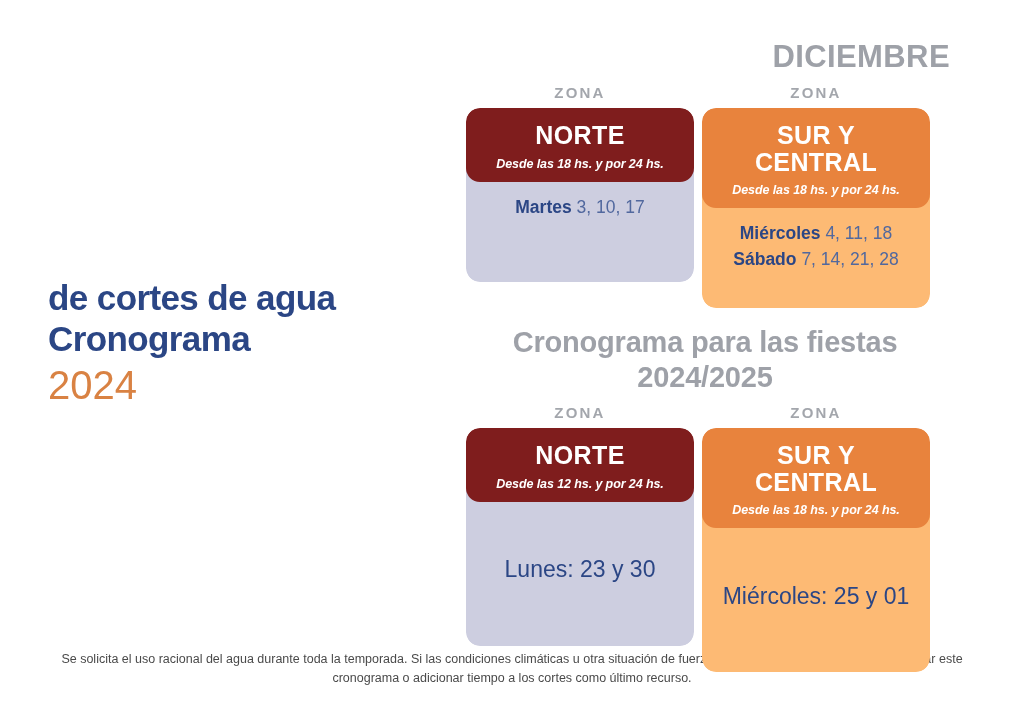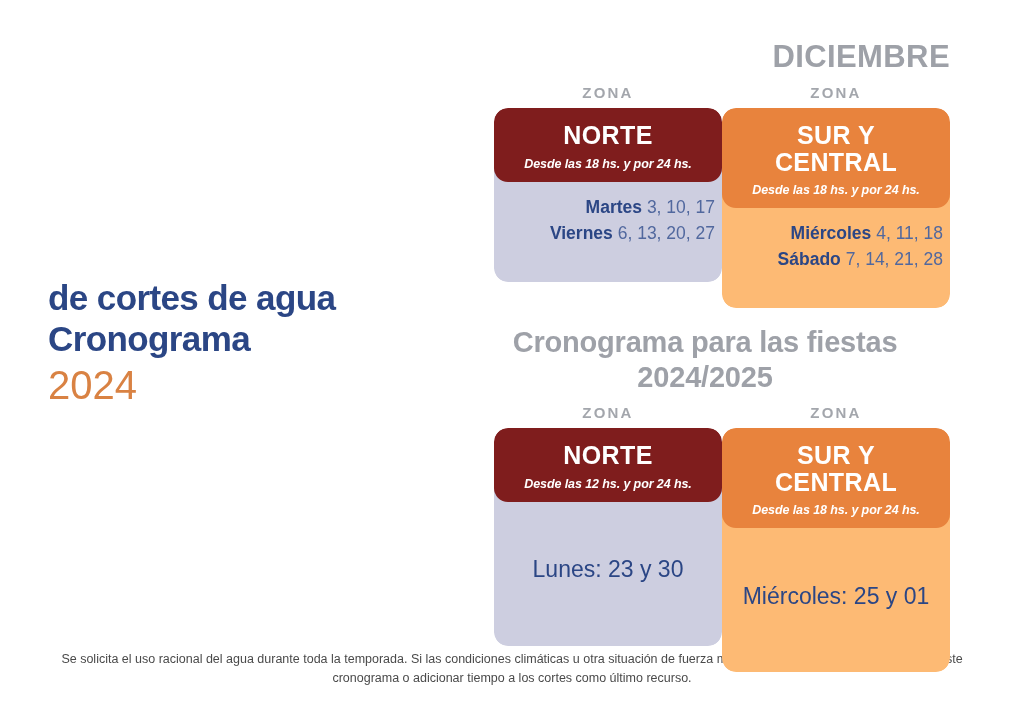--- a/index.html
+++ b/index.html
@@ -62,22 +62,21 @@
     font-weight: bold;
     color: #9EA1A8;
     line-height: 1.22;
     letter-spacing: -0.2px;
   }
 
   
   .card-row {
     position: absolute;
     display: flex;
-    gap: 0;
-    margin-left: 28px;
+    gap: 8px;
   }
   .card-row.row-top { left: 466px; top: 84px; }
   .card-row.row-bottom { left: 466px; top: 404px; }
 
   .card-col {
     width: 228px;
     display: flex;
     flex-direction: column;
     align-items: stretch;
   }
@@ -123,21 +122,21 @@
     font-style: italic;
     color: #ffffff;
     letter-spacing: -0.1px;
   }
 
   .card-body {
     margin-top: -14px;
     padding: 26px 7px 20px;
     border-bottom-left-radius: 14px;
     border-bottom-right-radius: 14px;
-    text-align: right;
+    text-align: center;
     position: relative;
     z-index: 1;
   }
   .card-body.lav { background: #CDCEE0; }
   .card-body.peach { background: #fdba74; }
 
   .card-body.top-variant { min-height: 68px; }
   .card-body.bottom-variant { min-height: 112px; display:flex; align-items:center; justify-content:center; }
 
   .sched-line {
@@ -188,24 +187,20 @@
     <div class="zona-label">ZONA</div>
     <div class="card">
       <div class="card-head blue">
         <div class="card-zone-name" style="white-space: pre-line;">NORTE</div>
         <div class="card-hours">Desde las 18 hs. y por 24 hs.</div>
       </div>
       <div class="card-body lav top-variant">
         <div class="sched-line">
           <span class="sched-day">Martes</span>
           <span class="sched-nums">3, 10, 17</span>
-        </div>
-        <div class="sched-line">
-          <span class="sched-day">Viernes</span>
-          <span class="sched-nums">6, 13, 20, 27</span>
         </div>
       </div>
     </div>
   </div>
 
   <div class="card-col">
     <div class="zona-label">ZONA</div>
     <div class="card">
       <div class="card-head orange">
         <div class="card-zone-name" style="white-space: pre-line;">SUR Y

